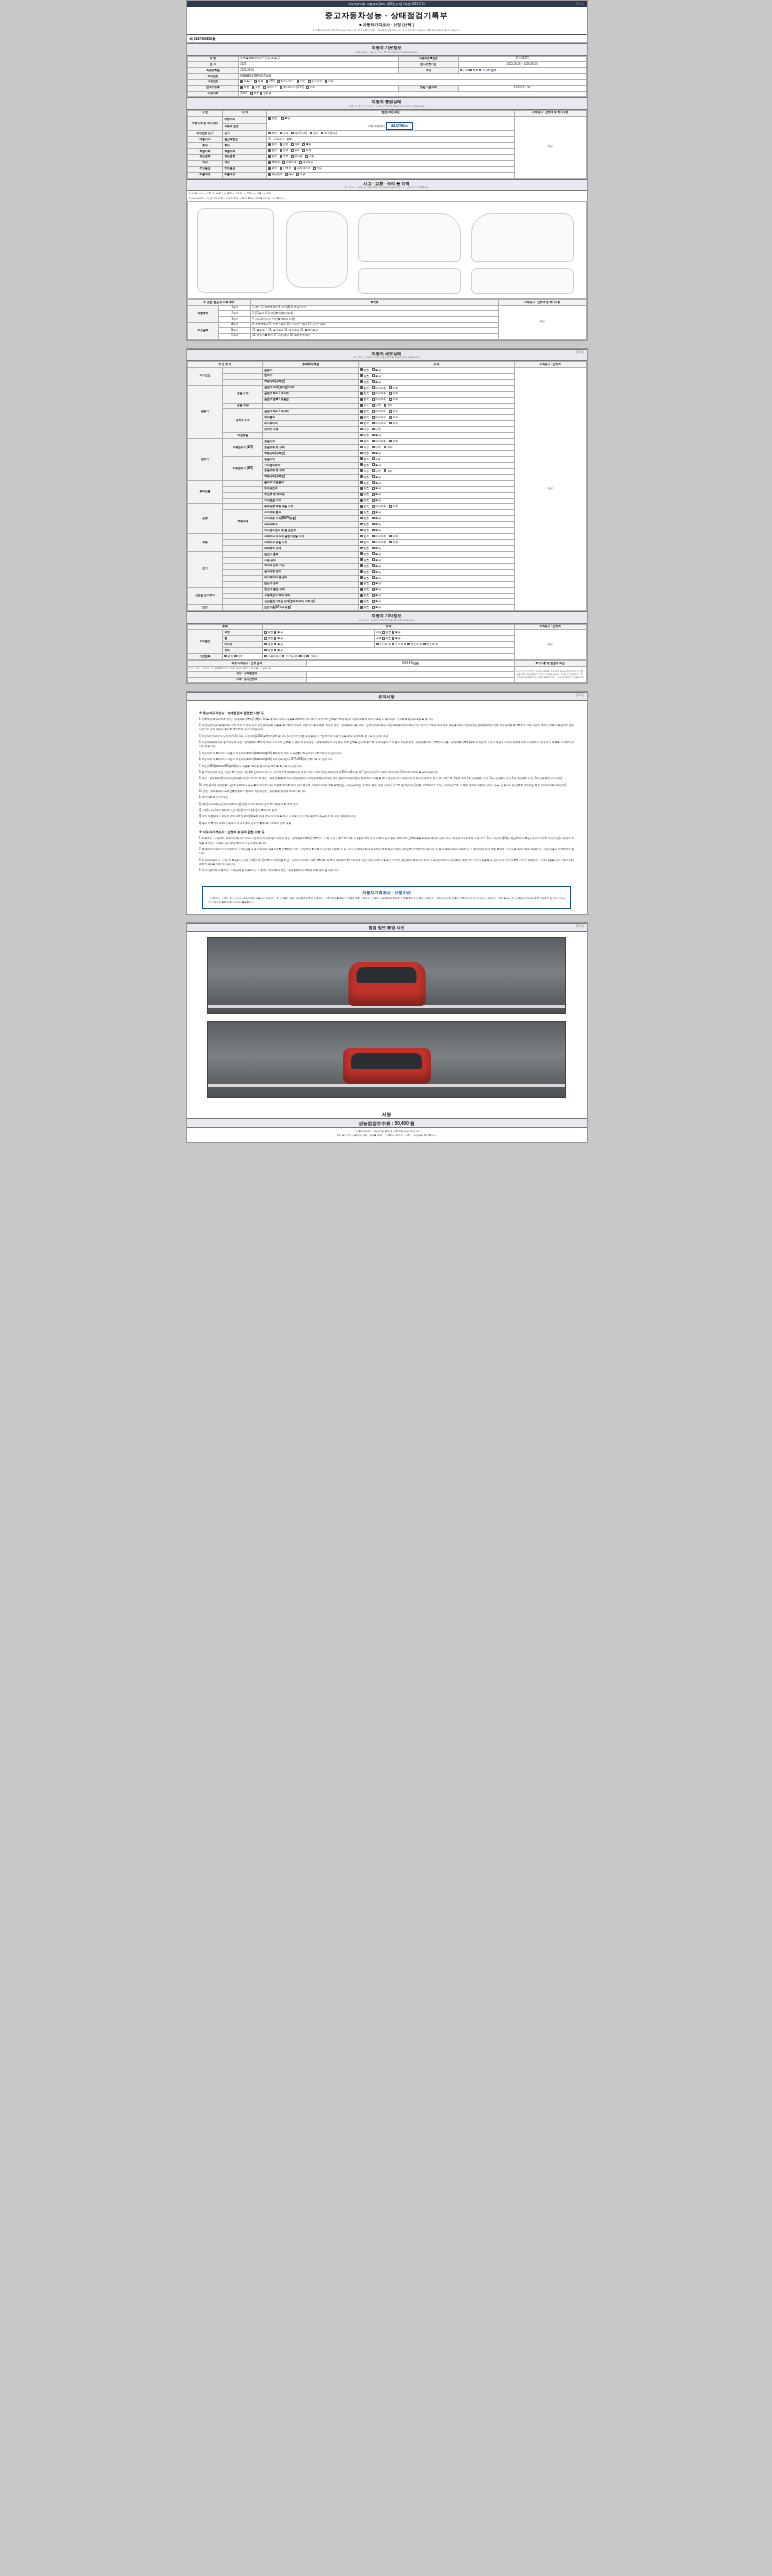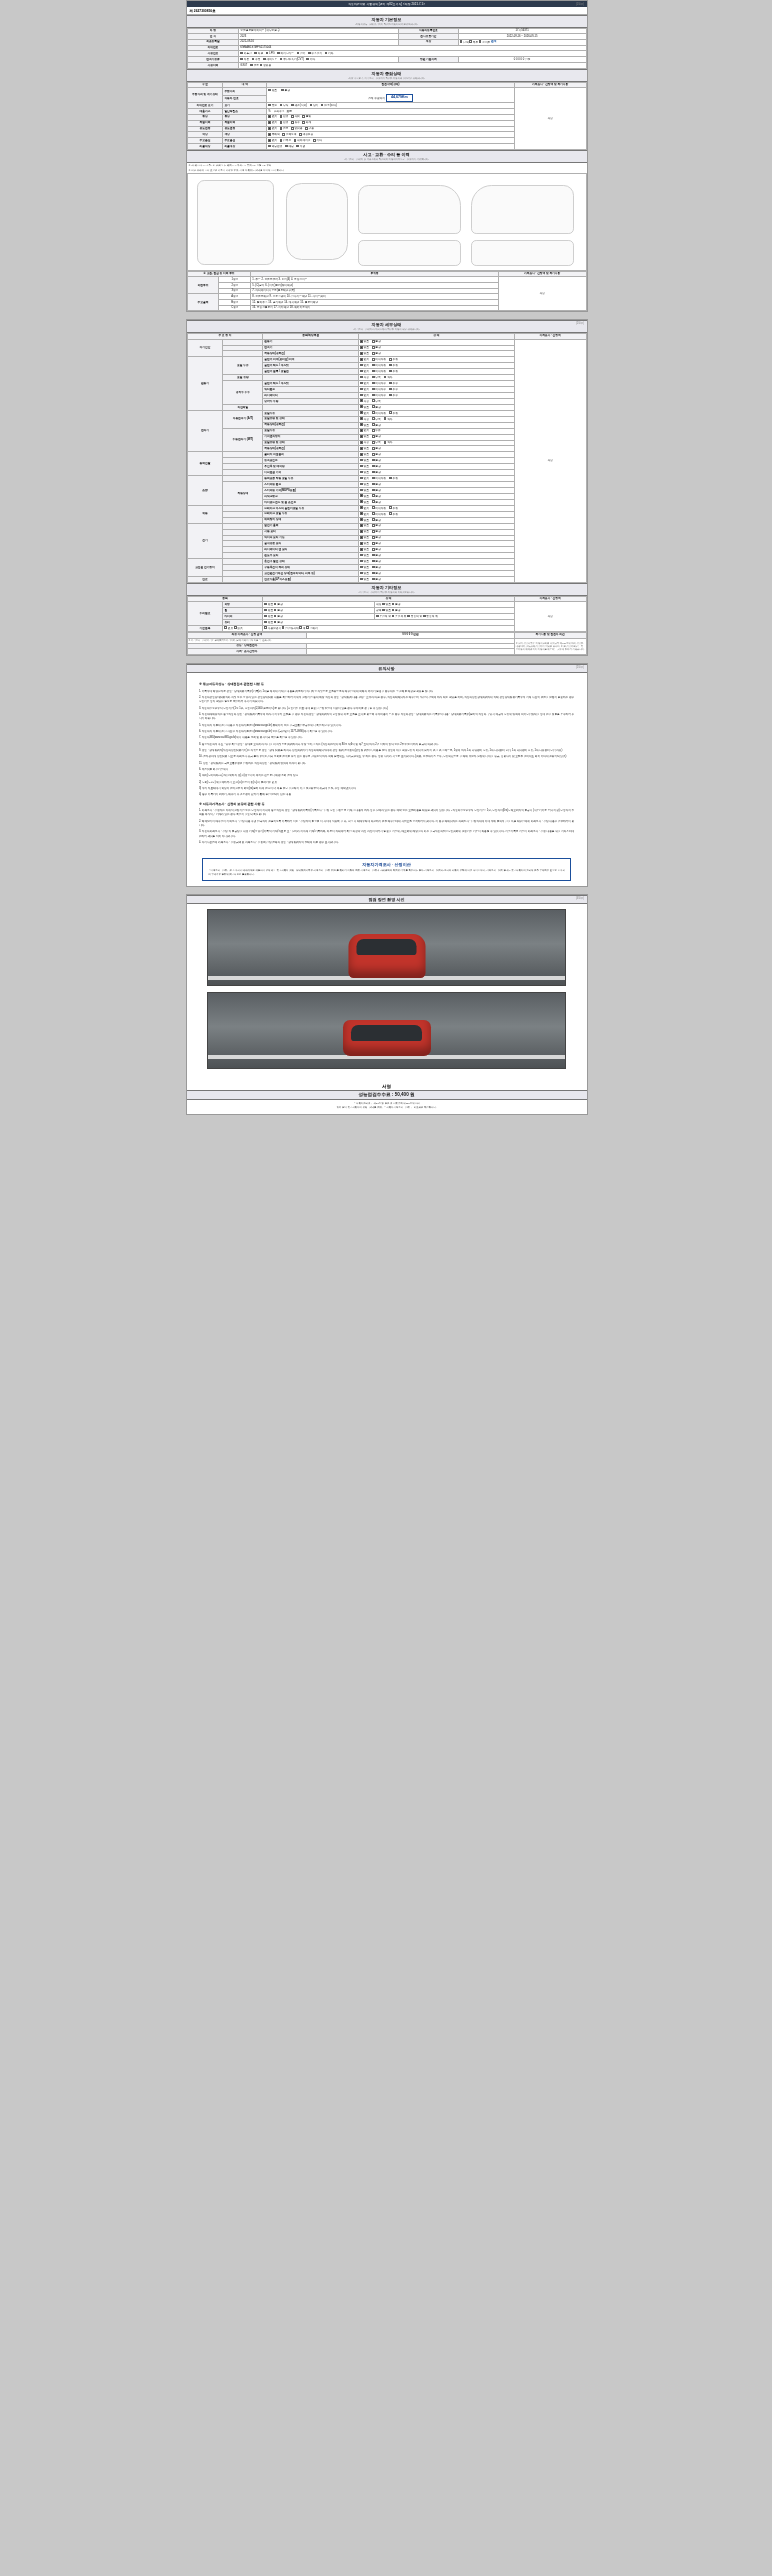--- a/index.html
+++ b/index.html
@@ -111,20 +111,26 @@
   .mini { font-size: 2.3px; color:#555; }
   .bold { font-weight: bold; }
 </style>
 </head>
 <body>
 
 <div class="page">
   <span class="page-tag">(1/4면)</span>
   <div class="topbar">자동차관리법 시행규칙 [별지 제82호서식] &lt;개정 2021.7.1&gt;</div>
 
+  <div class="title-block">
+    <div class="title-main">중고자동차성능 · 상태점검기록부</div>
+    <div class="title-sub">■ 자동차가격조사 · 산정 (선택 )</div>
+    <div class="title-note">※ 자동차관리법 시행규칙 제120조에 따른 중고자동차 성능 · 상태점검기록부입니다.
+※ 기재사항이 사실과 다를 경우 책임을 질 수 있습니다.</div>
+  </div>
   <div class="docno">제 2627300816호</div>
 
   <div class="secbar">
     <div class="t">자동차 기본정보</div>
     <div class="s">(자동차성능 · 상태점검자가 확인한 자동차의 기본정보입니다)</div>
   </div>
   <table class="g">
     <colgroup>
         <col style="width:13%">
         <col style="width:40%">

